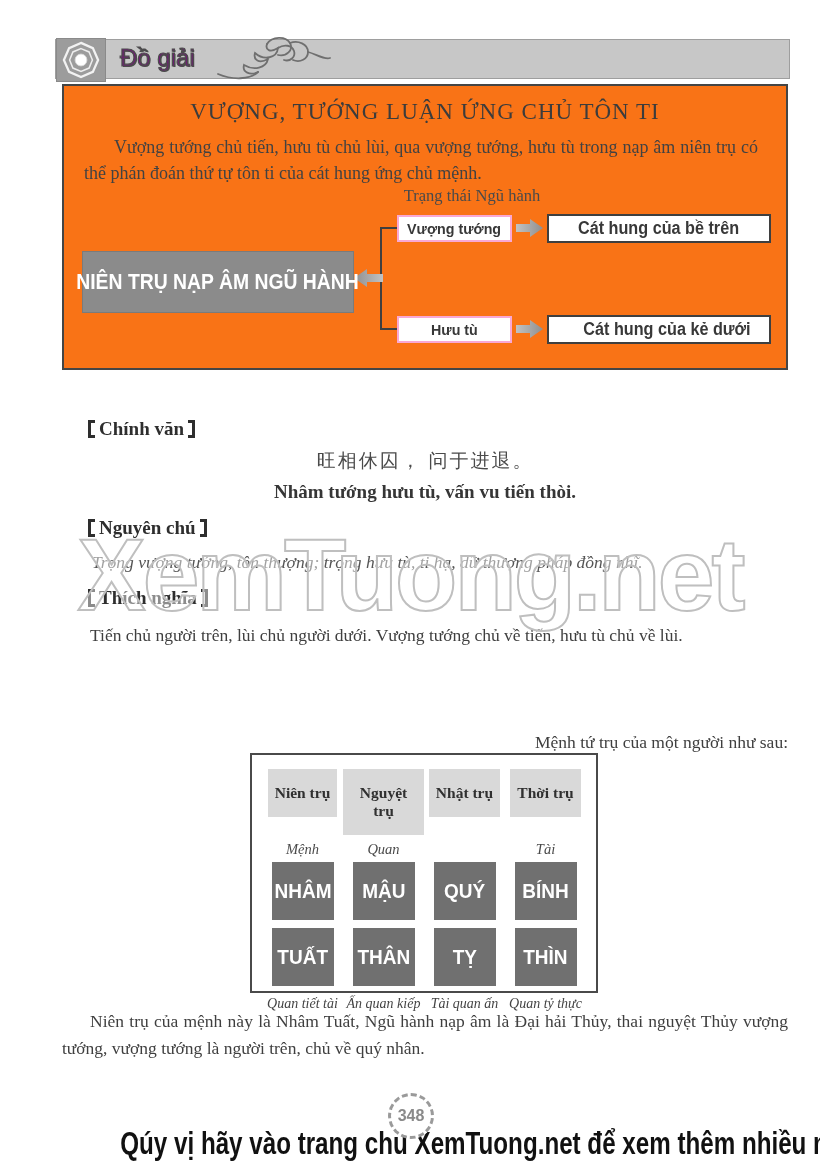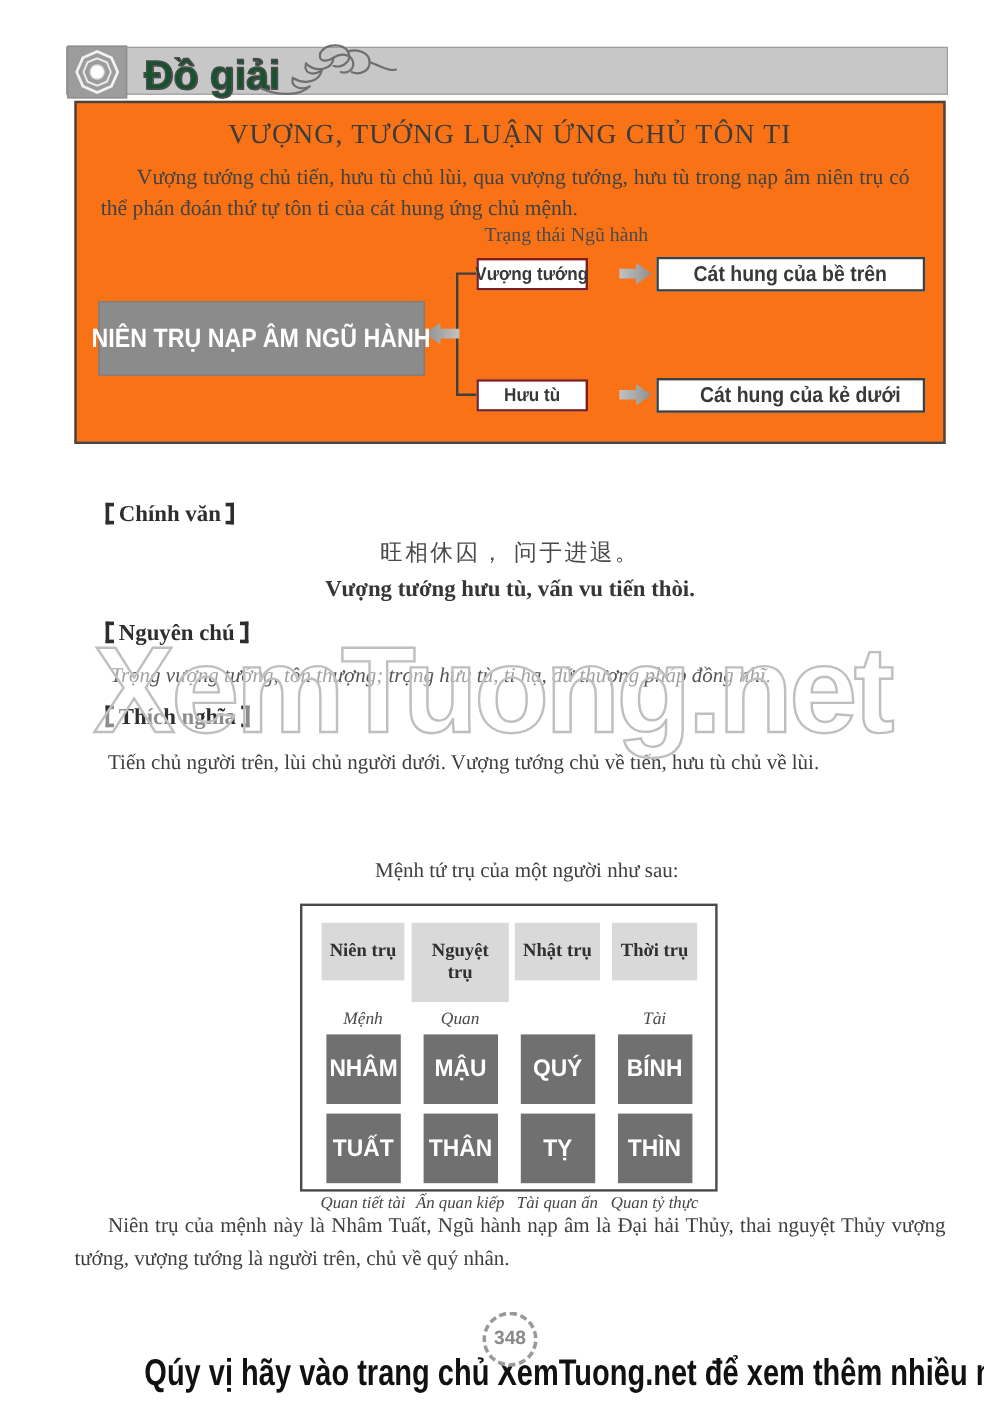--- a/index.html
+++ b/index.html
@@ -6,38 +6,38 @@
   html,body { width:820px; height:1170px; }
   body { background:#ffffff; font-family:"Liberation Serif", serif; color:#3d3d3d; }
   .page { position:relative; width:820px; height:1170px; background:#fff; overflow:hidden; }
 
   
   .hdr { position:absolute; left:55px; top:39px; width:735px; height:40px;
          background:#c7c7c7; border:1px solid #9e9e9e; }
   .hdr-square { position:absolute; left:0; top:-2px; width:50px; height:44px;
                 background:#9c9c9c; border:1px solid #8a8a8a; display:flex; align-items:center; justify-content:center; }
   .hdr-title { position:absolute; left:64px; top:4px;
-               font-family:"Liberation Sans", sans-serif; font-weight:bold; font-size:34px;
-               color:#14532d; -webkit-text-stroke:1.2px #4c4c4c; text-shadow:1px 1px 0 #4c4c4c; }
+               font-family:"Liberation Sans", sans-serif; font-weight:normal; font-size:24px;
+               color:#701a75; -webkit-text-stroke:1.2px #4c4c4c; text-shadow:1px 1px 0 #4c4c4c; }
   .hdr-flourish { position:absolute; left:158px; top:-6px; }
 
   
   .frame { position:absolute; left:62px; top:84px; width:726px; height:286px;
            background:#f97316; border:2px solid #454545; }
   .frame-title { margin-top:13px; text-align:center; font-size:23px; letter-spacing:1px; color:#3c3c3c; }
   .frame-intro { margin:9px 28px 0 20px; font-size:18px; line-height:1.45;
                  text-align:justify; text-indent:30px; color:#424242; }
   .state-label { position:absolute; left:318px; top:100px; width:180px; text-align:center;
                  font-size:16.5px; color:#4a4a4a; }
   .node-main { position:absolute; left:18px; top:165px; width:272px; height:62px;
                background:#8b8b8b; border:1px solid #7b7b7b; display:flex; align-items:center; justify-content:center; }
   .node-main span { font-family:"Liberation Sans", sans-serif; font-weight:bold; font-size:22px;
                     color:#ffffff; transform:scaleX(0.88); white-space:nowrap; }
-  .node-cond { position:absolute; left:333px; width:93px; height:27px; background:#fff;
-               border:2px solid #7f1d1d; display:flex; align-items:center; justify-content:center; }
+  .node-cond { position:absolute; left:333px; width:115px; height:27px; background:#fff;
+               border:2px solid #f9a8d4; display:flex; align-items:center; justify-content:center; }
   .node-cond span { font-family:"Liberation Sans", sans-serif; font-weight:bold; font-size:15.5px;
                     color:#383838; transform:scaleX(0.92); white-space:nowrap; }
   .node-res { position:absolute; left:483px; width:224px; height:29px; background:#fff;
               border:2px solid #3f3f3f; display:flex; align-items:center; justify-content:center; }
   .node-res span { font-family:"Liberation Sans", sans-serif; font-weight:bold; font-size:18px;
                    color:#383838; transform:scaleX(0.9); white-space:nowrap; }
   .row1 { top:129px; } .row2 { top:230px; }
   .res1 { top:128px; } .res2 { top:229px;padding-left:16px; }
   .wire { position:absolute; left:0; top:0; pointer-events:none; }
   .arr  { position:absolute; }
@@ -49,21 +49,21 @@
   .cn-line { position:absolute; left:62px; top:448px; width:726px; text-align:center;
              font-size:19px; color:#4a4a4a; letter-spacing:2px; }
   .trans-line { position:absolute; left:62px; top:481px; width:726px; text-align:center;
                 font-size:19px; font-weight:bold; color:#363636; }
   .italic-line { position:absolute; left:92px; top:552px; width:700px;
                  font-style:italic; font-size:17.5px; color:#555; }
   .para { position:absolute; left:62px; width:726px; font-size:17.5px; line-height:1.55;
           color:#3f3f3f; text-align:justify; text-indent:28px; }
   .p1 { top:622px; text-align:left; }
   .p2 { top:652px; }
-  .p3 { top:712px; text-align:center; }
+  .p3 { top:729px; text-align:right; }
   .closing { top:1008px; }
 
   
   .watermark { position:absolute; left:44px; top:524px; width:732px; text-align:center;
                font-family:"Liberation Sans", sans-serif; font-weight:bold; font-size:102px;
                line-height:1; letter-spacing:-3px; color:rgba(255,255,255,0.45);
                -webkit-text-stroke:2px #bfbfbf; z-index:6; pointer-events:none; }
 
   
   .ptable { position:absolute; left:250px; top:753px; width:348px; height:240px;
@@ -74,21 +74,21 @@
               color:#303030; padding:15px 7px; }
   .prole { margin-top:6px; font-style:italic; font-size:14.5px; color:#4a4a4a; height:20px; }
   .pstem { margin-top:4px; } .pbranch { margin-top:8px; }
   .sq { width:62px; height:58px; margin:0 auto; background:#707070;
         display:flex; align-items:center; justify-content:center; }
   .sq span { font-family:"Liberation Sans", sans-serif; font-weight:bold; font-size:20px; color:#fff;
              transform:scaleX(0.95); white-space:nowrap; }
   .pnote { margin-top:10px; font-style:italic; font-size:14px; color:#444; }
 
   
-  .page-badge { position:absolute; left:402px; top:1093px; width:46px; height:46px;
+  .page-badge { position:absolute; left:388px; top:1093px; width:46px; height:46px;
                 border:3px dashed #9a9a9a; border-radius:50%; background:#fff;
                 display:flex; align-items:center; justify-content:center;
                 font-family:"Liberation Sans", sans-serif; font-weight:bold; font-size:16px; color:#8a8a8a; z-index:7; }
   .footer { position:absolute; left:0; top:1126px; width:820px; text-align:center; }
   .footer span { display:inline-block; font-family:"Liberation Sans", sans-serif; font-weight:bold;
                  font-size:31px; color:#111; transform:scaleX(0.78); white-space:nowrap; }
 </style>
 </head>
 <body>
 
@@ -172,21 +172,21 @@
     </svg>
     <div class="node-res res2">
       <span>Cát hung của kẻ dưới</span>
     </div>
   </div>
 
   <div class="seclabel" style="top:418px;">
     <span class="lb"></span><span>Chính văn</span><span class="rb"></span>
   </div>
   <div class="cn-line">旺相休囚， 问于进退。</div>
-  <div class="trans-line">Vượng tướng hưu tù, vấn vu tiến thòi.</div>
+  <div class="trans-line">Nhâm tướng hưu tù, vấn vu tiến thòi.</div>
 
   <div class="seclabel" style="top:517px;">
     <span class="lb"></span><span>Nguyên chú</span><span class="rb"></span>
   </div>
   <div class="italic-line">Trọng vượng tướng, tôn thượng; trọng hưu tù, ti hạ, dữ thượng pháp đồng nhĩ.</div>
 
   <div class="seclabel" style="top:587px;">
     <span class="lb"></span><span>Thích nghĩa</span><span class="rb"></span>
   </div>
   <div class="para p1">Tiến chủ người trên, lùi chủ người dưới. Vượng tướng chủ về tiến, hưu tù chủ về lùi.</div>

